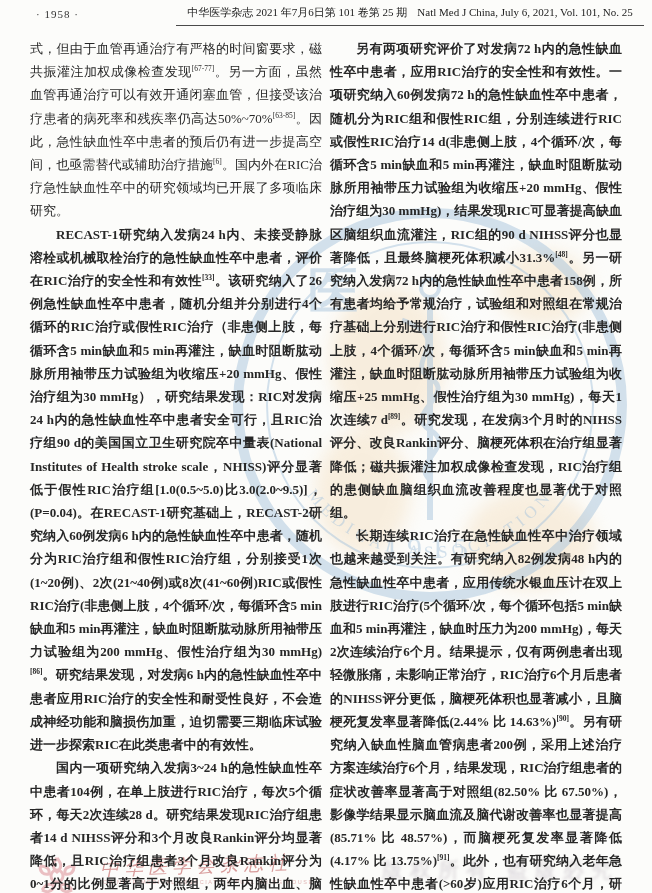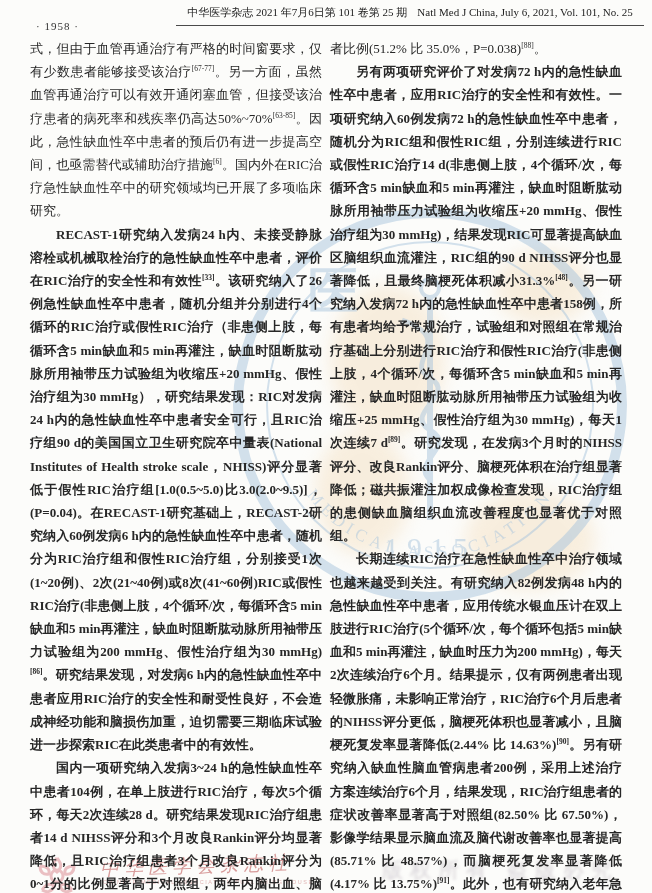--- a/index.html
+++ b/index.html
@@ -1,19 +1,19 @@
 <!DOCTYPE html>
 <html><head>
 <meta charset="utf-8">
 <style>
   html,body{margin:0;padding:0;background:#ffffff;}
   .page{position:relative;width:652px;height:893px;background:#fcfcfa;overflow:hidden;
         font-family:"Liberation Serif","DejaVu Serif",serif;color:#272727;}
   
-  .pagenum{position:absolute;left:36px;top:8px;font-size:11px;letter-spacing:1px;color:#333;margin-top:12px;}
+  .pagenum{position:absolute;left:36px;top:8px;font-size:11px;letter-spacing:1px;color:#333;}
   .jline{position:absolute;left:176px;right:8px;top:5px;text-align:center;font-size:11px;
          white-space:nowrap;padding-bottom:5px;border-bottom:1px solid #4a4a4a;color:#222;}
   .jline .cn{margin-right:10px;}
   
   .col{position:absolute;top:37px;width:292px;text-align:justify;font-size:13px;line-height:23.2px;}
   .col-left{left:30px;}
   .col-right{left:330px;}
   .para{margin:0;}
   .para.indent{text-indent:2em;font-weight:bold;}
   sup.ref{font-size:7.5px;line-height:0;vertical-align:super;letter-spacing:0;}
@@ -63,26 +63,25 @@
     </text>
   </svg>
 
   <div class="textlayer">
     <div class="pagenum">· 1958 ·</div>
     <div class="jline">
       <span class="cn">中华医学杂志 2021 年7月6日第 101 卷第 25 期</span><span>Natl Med J China, July 6, 2021, Vol. 101, No. 25</span>
     </div>
 
     <div class="col col-left">
-        <p class="para"><span>式，但由于血管再通治疗有严格的时间窗要求，仅有少数患者能够接受该治疗</span><sup class="ref">[67-77]</sup><span>。另一方面，虽然血管再通治疗可以有效开通闭塞血管，但接受该治疗患者的病死率和残疾率仍高达50%~70%</span><sup class="ref">[63-85]</sup><span>。因此，急性缺血性卒中患者的预后仍有进一步提高空间，也亟需替代或辅助治疗措施</span><sup class="ref">[6]</sup><span>。国内外在RIC治疗急性缺血性卒中的研究领域均已开展了多项临床研究。</span></p>
+        <p class="para"><span>式，但由于血管再通治疗有严格的时间窗要求，磁共振灌注加权成像检查发现</span><sup class="ref">[67-77]</sup><span>。另一方面，虽然血管再通治疗可以有效开通闭塞血管，但接受该治疗患者的病死率和残疾率仍高达50%~70%</span><sup class="ref">[63-85]</sup><span>。因此，急性缺血性卒中患者的预后仍有进一步提高空间，也亟需替代或辅助治疗措施</span><sup class="ref">[6]</sup><span>。国内外在RIC治疗急性缺血性卒中的研究领域均已开展了多项临床研究。</span></p>
         <p class="para indent"><span>RECAST-1研究纳入发病24 h内、未接受静脉溶栓或机械取栓治疗的急性缺血性卒中患者，评价在RIC治疗的安全性和有效性</span><sup class="ref">[33]</sup><span>。该研究纳入了26例急性缺血性卒中患者，随机分组并分别进行4个循环的RIC治疗或假性RIC治疗（非患侧上肢，每循环含5 min缺血和5 min再灌注，缺血时阻断肱动脉所用袖带压力试验组为收缩压+20 mmHg、假性治疗组为30 mmHg），研究结果发现：RIC对发病24 h内的急性缺血性卒中患者安全可行，且RIC治疗组90 d的美国国立卫生研究院卒中量表(National Institutes of Health stroke scale，NHISS)评分显著低于假性RIC治疗组[1.0(0.5~5.0)比3.0(2.0~9.5)]，(P=0.04)。在RECAST-1研究基础上，RECAST-2研究纳入60例发病6 h内的急性缺血性卒中患者，随机分为RIC治疗组和假性RIC治疗组，分别接受1次(1~20例)、2次(21~40例)或8次(41~60例)RIC或假性RIC治疗(非患侧上肢，4个循环/次，每循环含5 min缺血和5 min再灌注，缺血时阻断肱动脉所用袖带压力试验组为200 mmHg、假性治疗组为30 mmHg)</span><sup class="ref">[86]</sup><span>。研究结果发现，对发病6 h内的急性缺血性卒中患者应用RIC治疗的安全性和耐受性良好，不会造成神经功能和脑损伤加重，迫切需要三期临床试验进一步探索RIC在此类患者中的有效性。</span></p>
         <p class="para indent"><span>国内一项研究纳入发病3~24 h的急性缺血性卒中患者104例，在单上肢进行RIC治疗，每次5个循环，每天2次连续28 d。研究结果发现RIC治疗组患者14 d NIHSS评分和3个月改良Rankin评分均显著降低，且RIC治疗组患者3个月改良Rankin评分为0~1分的比例显著高于对照组，两年内脑出血、脑梗死、心血管事件和短暂性脑缺血发作的发生率明显低于对照组</span></p>
       </div>
     <div class="col col-right">
-        <p class="para"><span>者比例(51.2% 比 35.0%，P=0.038)</span><sup class="ref">[88]</sup><span>。</span></p>
         <p class="para indent"><span>另有两项研究评价了对发病72 h内的急性缺血性卒中患者，应用RIC治疗的安全性和有效性。一项研究纳入60例发病72 h的急性缺血性卒中患者，随机分为RIC组和假性RIC组，分别连续进行RIC或假性RIC治疗14 d(非患侧上肢，4个循环/次，每循环含5 min缺血和5 min再灌注，缺血时阻断肱动脉所用袖带压力试验组为收缩压+20 mmHg、假性治疗组为30 mmHg)，结果发现RIC可显著提高缺血区脑组织血流灌注，RIC组的90 d NIHSS评分也显著降低，且最终脑梗死体积减小31.3%</span><sup class="ref">[48]</sup><span>。另一研究纳入发病72 h内的急性缺血性卒中患者158例，所有患者均给予常规治疗，试验组和对照组在常规治疗基础上分别进行RIC治疗和假性RIC治疗(非患侧上肢，4个循环/次，每循环含5 min缺血和5 min再灌注，缺血时阻断肱动脉所用袖带压力试验组为收缩压+25 mmHg、假性治疗组为30 mmHg)，每天1次连续7 d</span><sup class="ref">[89]</sup><span>。研究发现，在发病3个月时的NIHSS评分、改良Rankin评分、脑梗死体积在治疗组显著降低；磁共振灌注加权成像检查发现，RIC治疗组的患侧缺血脑组织血流改善程度也显著优于对照组。</span></p>
         <p class="para indent"><span>长期连续RIC治疗在急性缺血性卒中治疗领域也越来越受到关注。有研究纳入82例发病48 h内的急性缺血性卒中患者，应用传统水银血压计在双上肢进行RIC治疗(5个循环/次，每个循环包括5 min缺血和5 min再灌注，缺血时压力为200 mmHg)，每天2次连续治疗6个月。结果提示，仅有两例患者出现轻微胀痛，未影响正常治疗，RIC治疗6个月后患者的NIHSS评分更低，脑梗死体积也显著减小，且脑梗死复发率显著降低(2.44% 比 14.63%)</span><sup class="ref">[90]</sup><span>。另有研究纳入缺血性脑血管病患者200例，采用上述治疗方案连续治疗6个月，结果发现，RIC治疗组患者的症状改善率显著高于对照组(82.50% 比 67.50%)，影像学结果显示脑血流及脑代谢改善率也显著提高(85.71% 比 48.57%)，而脑梗死复发率显著降低(4.17% 比 13.75%)</span><sup class="ref">[91]</sup><span>。此外，也有研究纳入老年急性缺血性卒中患者(&gt;60岁)应用RIC治疗6个月，研究结果发现RIC治疗可显著改善NIHSS评分(4.65±0.65 比 7.53±1.07，P&lt;0.01)，并降低急性缺血性卒中复发率(12.50 % 比 34.38 %)和病死率(6.25 % 比 28.13 %)</span></p>
       </div>
   </div>
 
   <svg class="flower" width="70" height="47" viewBox="0 0 70 47">
     <g fill="none" stroke="#dd8f96" stroke-width="3">
       <circle cx="35" cy="30" r="6"></circle>
       <path d="M35 12 C30 18 30 22 35 26 C40 22 40 18 35 12"></path>
       <path d="M52 20 C45 20 42 23 43 28 C49 29 52 26 52 20"></path>

